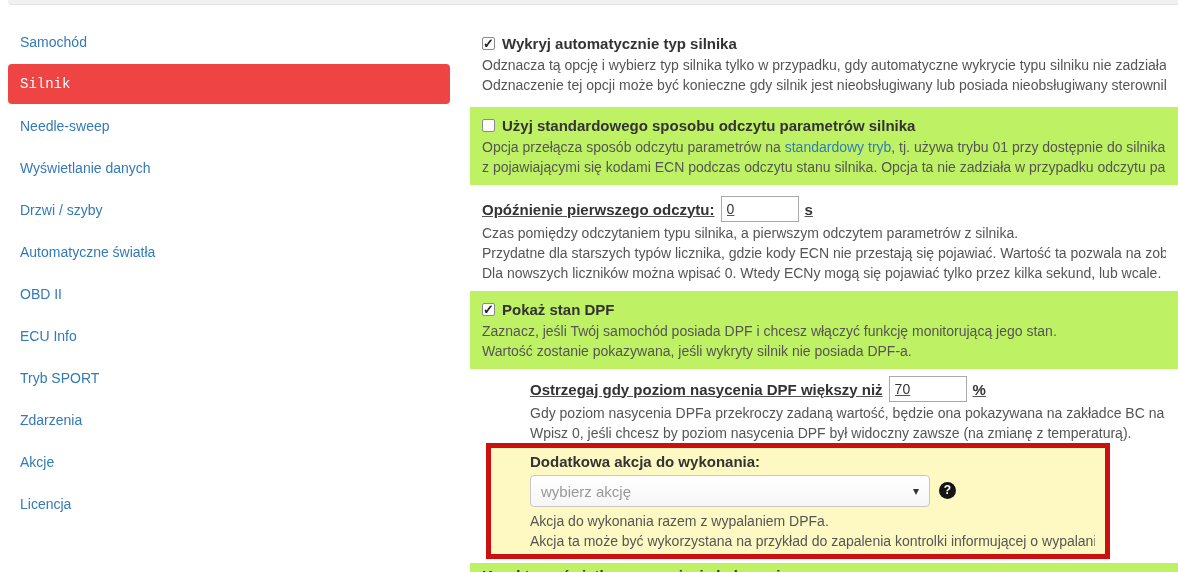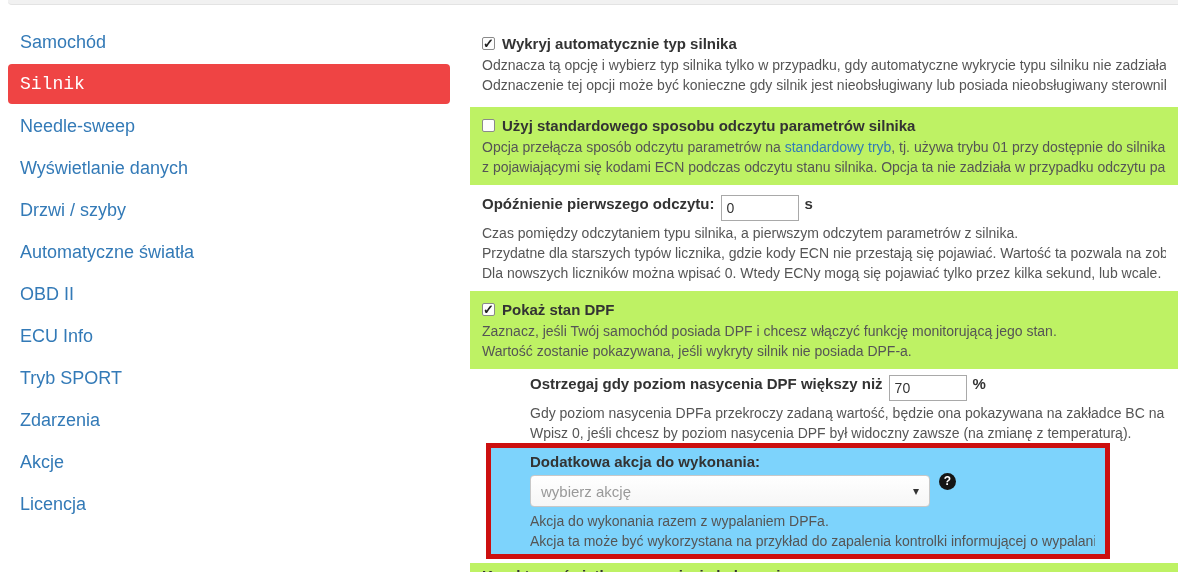--- a/index.html
+++ b/index.html
@@ -6,44 +6,44 @@
   html,body { width:1178px; height:572px; overflow:hidden; background:#fff;
     font-family:"Liberation Sans", sans-serif; position:relative; }
 
   
   .top-strip { position:absolute; top:0; left:8px; right:0; height:5px;
     background:#f1f1f1; border-bottom:1px solid #e3e3e3; border-radius:0 0 0 4px; }
 
   
   .sidebar { position:absolute; left:8px; top:22px; width:442px; }
   .nav-item { height:40px; line-height:20px; padding:10px 12px; margin-bottom:2px;
-    color:#337ab7; font-size:18px; border-radius:4px; cursor:pointer; white-space:nowrap; }
+    color:#337ab7; font-size:14px; border-radius:4px; cursor:pointer; white-space:nowrap; }
   .nav-item.active { background:#ef4444; color:#fff;font-family:Liberation Mono, monospace; }
 
   
   .main { position:absolute; left:470px; top:25px; width:708px; color:#555; font-size:14px; }
   .sec { padding:0 12px; }
   .sec.grey { background:#bef264; padding:8px 12px; }
   .cb-row { display:flex; align-items:center; margin-bottom:2px; height:20px; }
   .cbox { width:13px; height:13px; border:1px solid #8a8a8a; border-radius:2px;
     background:#fdfdfd; margin-right:7px; flex:0 0 13px; position:relative;
     font-size:13px; line-height:11px; text-align:center; color:#222; font-weight:bold; }
   .cb-title { font-size:15px; font-weight:bold; color:#333; white-space:nowrap; }
   .dline { line-height:20px; white-space:nowrap; overflow:hidden; }
   .lnk { color:#337ab7; text-decoration:none; cursor:pointer; }
-  .inline-row { display:flex; align-items:flex-start; height:28px; white-space:nowrap; }
+  .inline-row { display:flex; align-items:center; height:28px; white-space:nowrap;text-decoration:underline; }
   .blabel { font-size:15px; font-weight:bold; color:#333; white-space:nowrap; }
   .numbox { width:78px; height:26px; border:1px solid #a9a9a9; background:#fff;
     font-size:14px; color:#333; padding:0 5px; margin:0 6px; font-family:"Liberation Sans",sans-serif; }
   .indent { padding-left:60px; }
 
   
   .redbox { margin-left:16px; width:624px; border:5px solid #cc0f0f;
-    padding:3px 10px 3px 39px; background:#7dd3fc; }
-  .select-row { display:flex; align-items:flex-start; margin:2px 0 4px 0; }
+    padding:3px 10px 3px 39px; background:#fef9c3; }
+  .select-row { display:flex; align-items:center; margin:2px 0 4px 0; }
   .fake-select { width:400px; height:32px; border:1px solid #c8c8c8; border-radius:4px;
     background:linear-gradient(#ffffff,#f6f6f6); display:flex; align-items:center;
     padding:0 10px; cursor:pointer; }
   .fake-select .ph { color:#999; font-size:15px; flex:1; }
   .fake-select .caret { color:#333; font-size:12px; }
   .help-icon { width:17px; height:17px; border-radius:50%; background:#151515; color:#fff;
     font-size:12px; font-weight:bold; text-align:center; line-height:17px; margin-left:9px;
     margin-top:-2px; cursor:pointer; }
 </style>
 </head>

